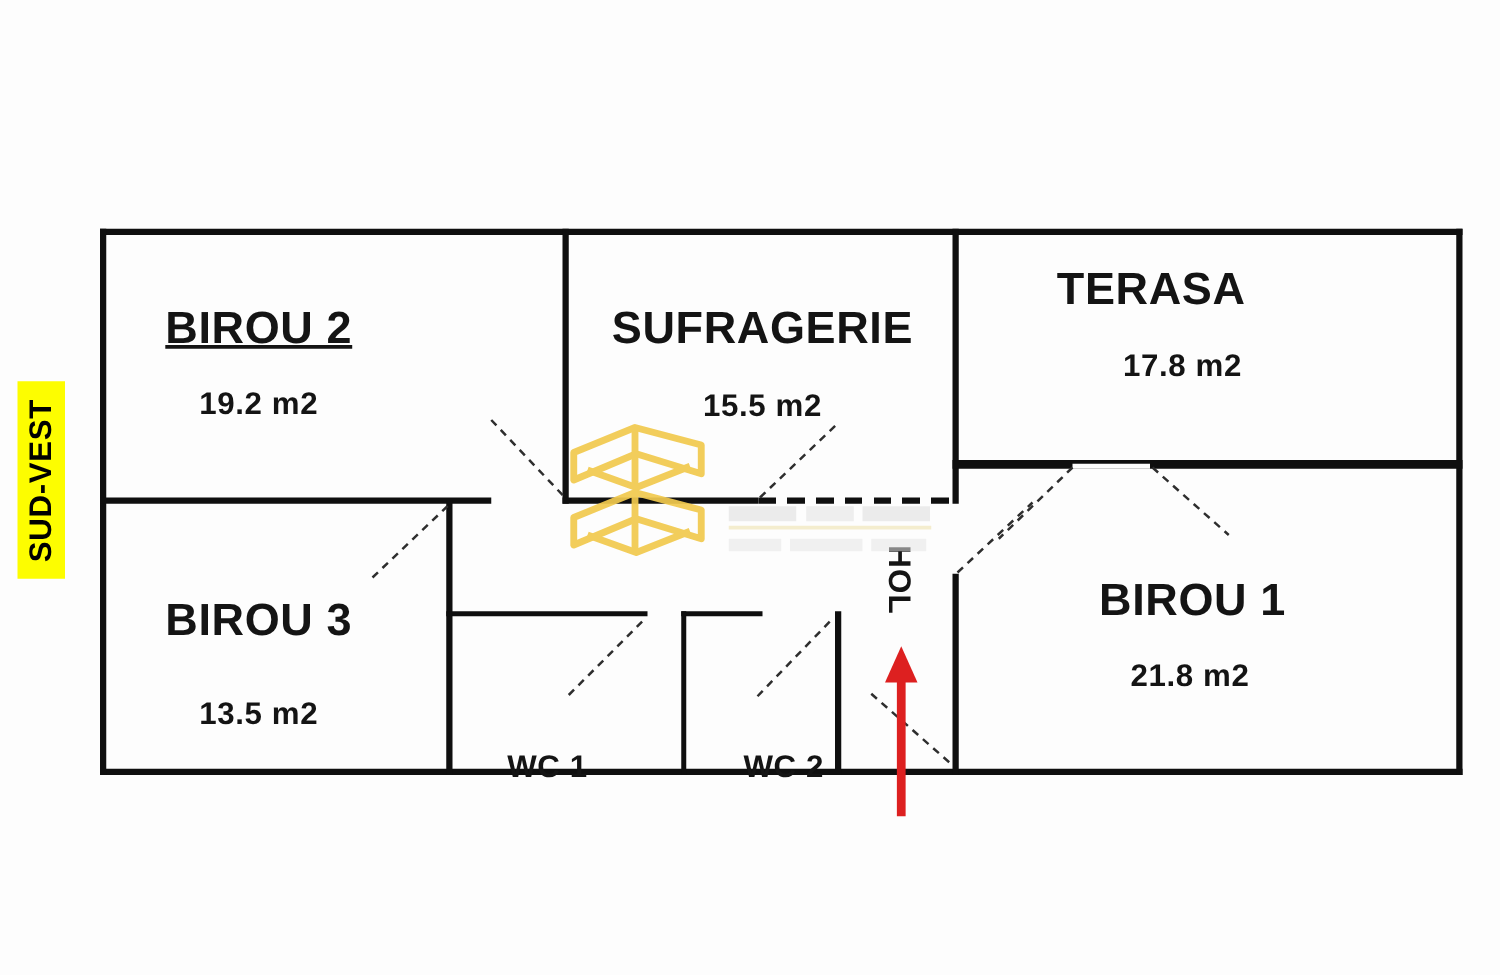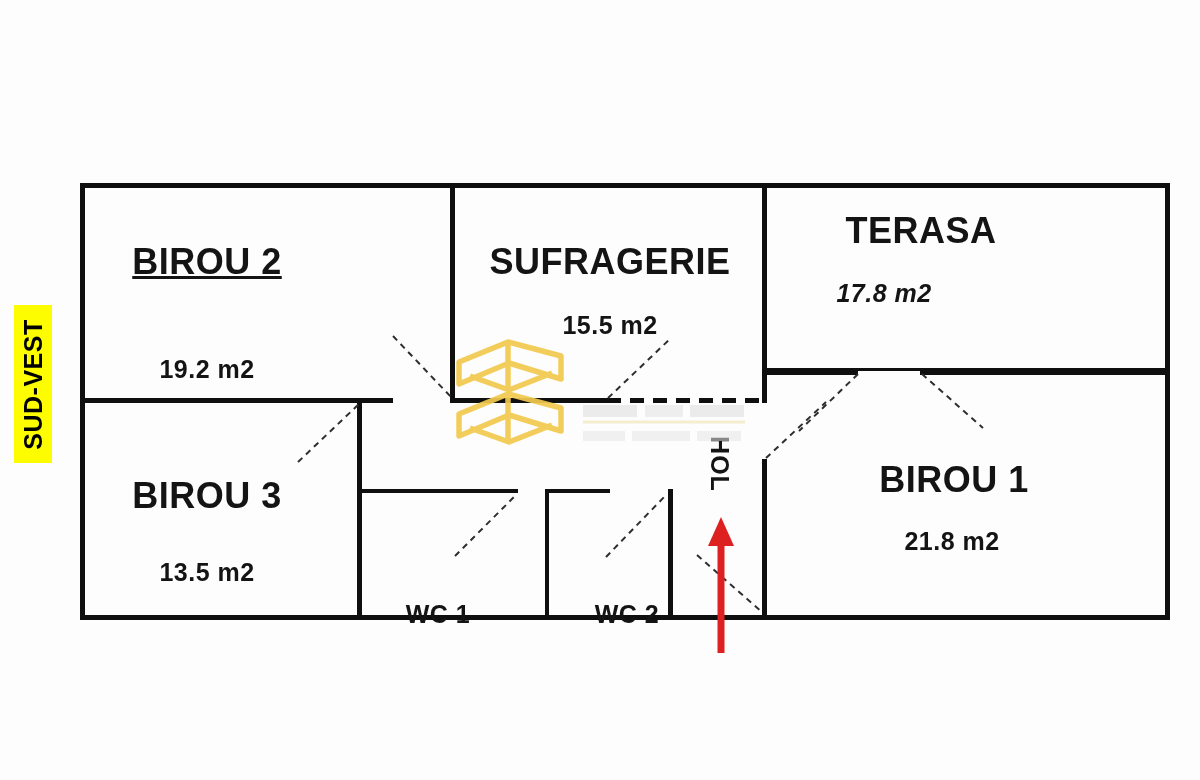--- a/index.html
+++ b/index.html
@@ -64,27 +64,27 @@
   <div class="wall" style="left:450px;top:398px;width:157px;height:5px;"></div>
   <div class="wall-dashed" style="left:607px;top:398px;width:155px;"></div>
   <div class="wall" style="left:357px;top:400px;width:5px;height:220px;"></div>
   <div class="wall" style="left:357px;top:489px;width:161px;height:4px;"></div>
   <div class="wall" style="left:545px;top:489px;width:65px;height:4px;"></div>
   <div class="wall" style="left:545px;top:489px;width:4px;height:131px;"></div>
   <div class="wall" style="left:668px;top:489px;width:5px;height:131px;"></div>
   <div class="wall" style="left:762px;top:459px;width:5px;height:161px;"></div>
 
   <div class="lbl room-name" style="left:207px;top:262px;text-decoration:underline;">BIROU 2</div>
-  <div class="lbl room-area" style="left:207px;top:324px;margin-top:45px;">19.2 m2</div>
+  <div class="lbl room-area" style="left:207px;top:324px;">19.2 m2</div>
 
   <div class="lbl room-name" style="left:610px;top:262px;">SUFRAGERIE</div>
   <div class="lbl room-area" style="left:610px;top:325px;">15.5 m2</div>
 
   <div class="lbl room-name" style="left:921px;top:231px;">TERASA</div>
-  <div class="lbl room-area" style="left:884px;top:293px;font-style:italic;">17.8 m2</div>
+  <div class="lbl room-area" style="left:946px;top:293px;">17.8 m2</div>
 
   <div class="lbl room-name" style="left:207px;top:496px;">BIROU 3</div>
   <div class="lbl room-area" style="left:207px;top:572px;">13.5 m2</div>
 
   <div class="lbl room-name" style="left:954px;top:480px;">BIROU 1</div>
   <div class="lbl room-area" style="left:952px;top:541px;">21.8 m2</div>
 
   <div class="lbl wc-name" style="left:438px;top:574px;">WC 1</div>
   <div class="lbl wc-name" style="left:627px;top:574px;">WC 2</div>
   <div class="lbl hol-name" style="left:719px;top:464px;">HOL</div>

